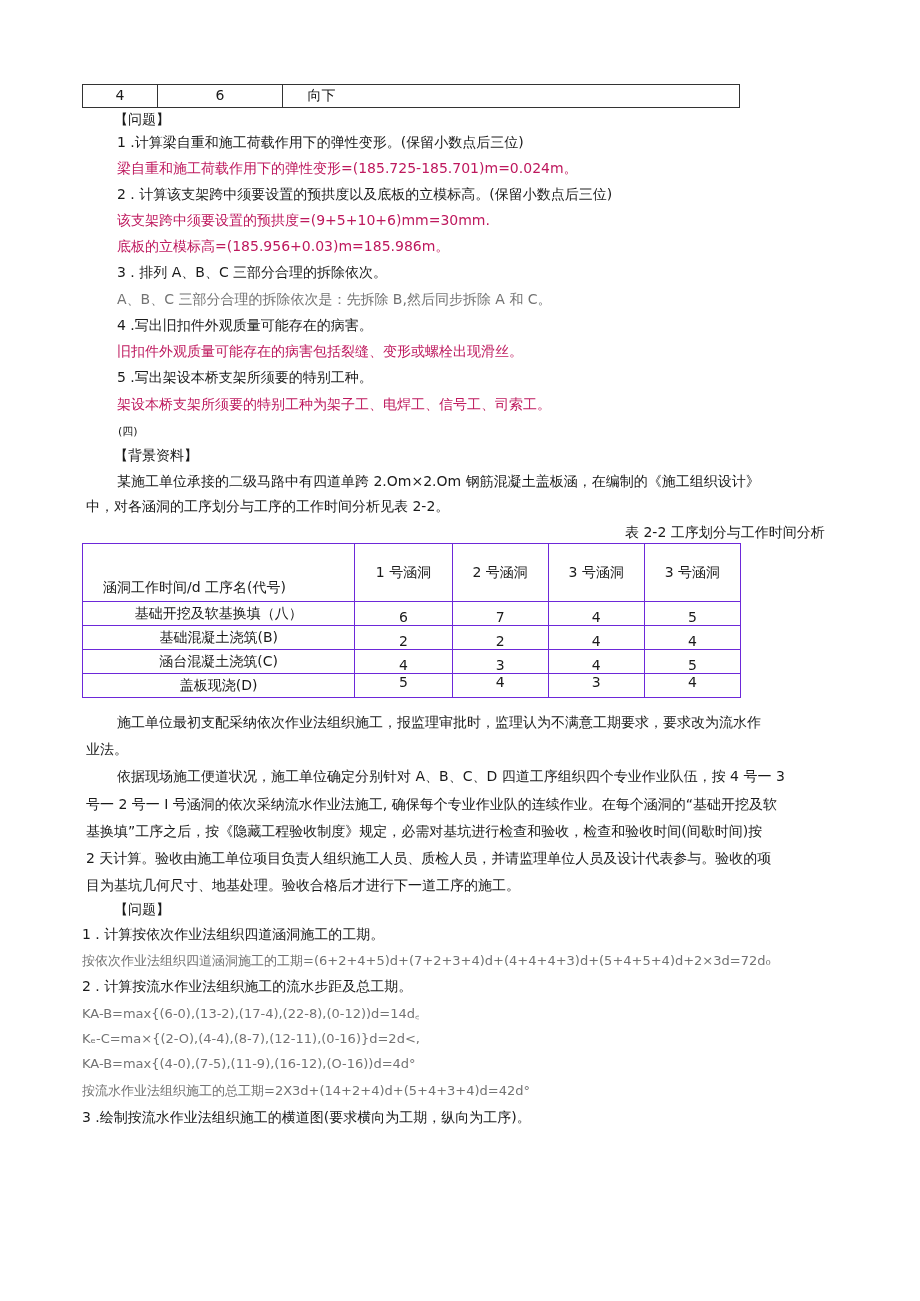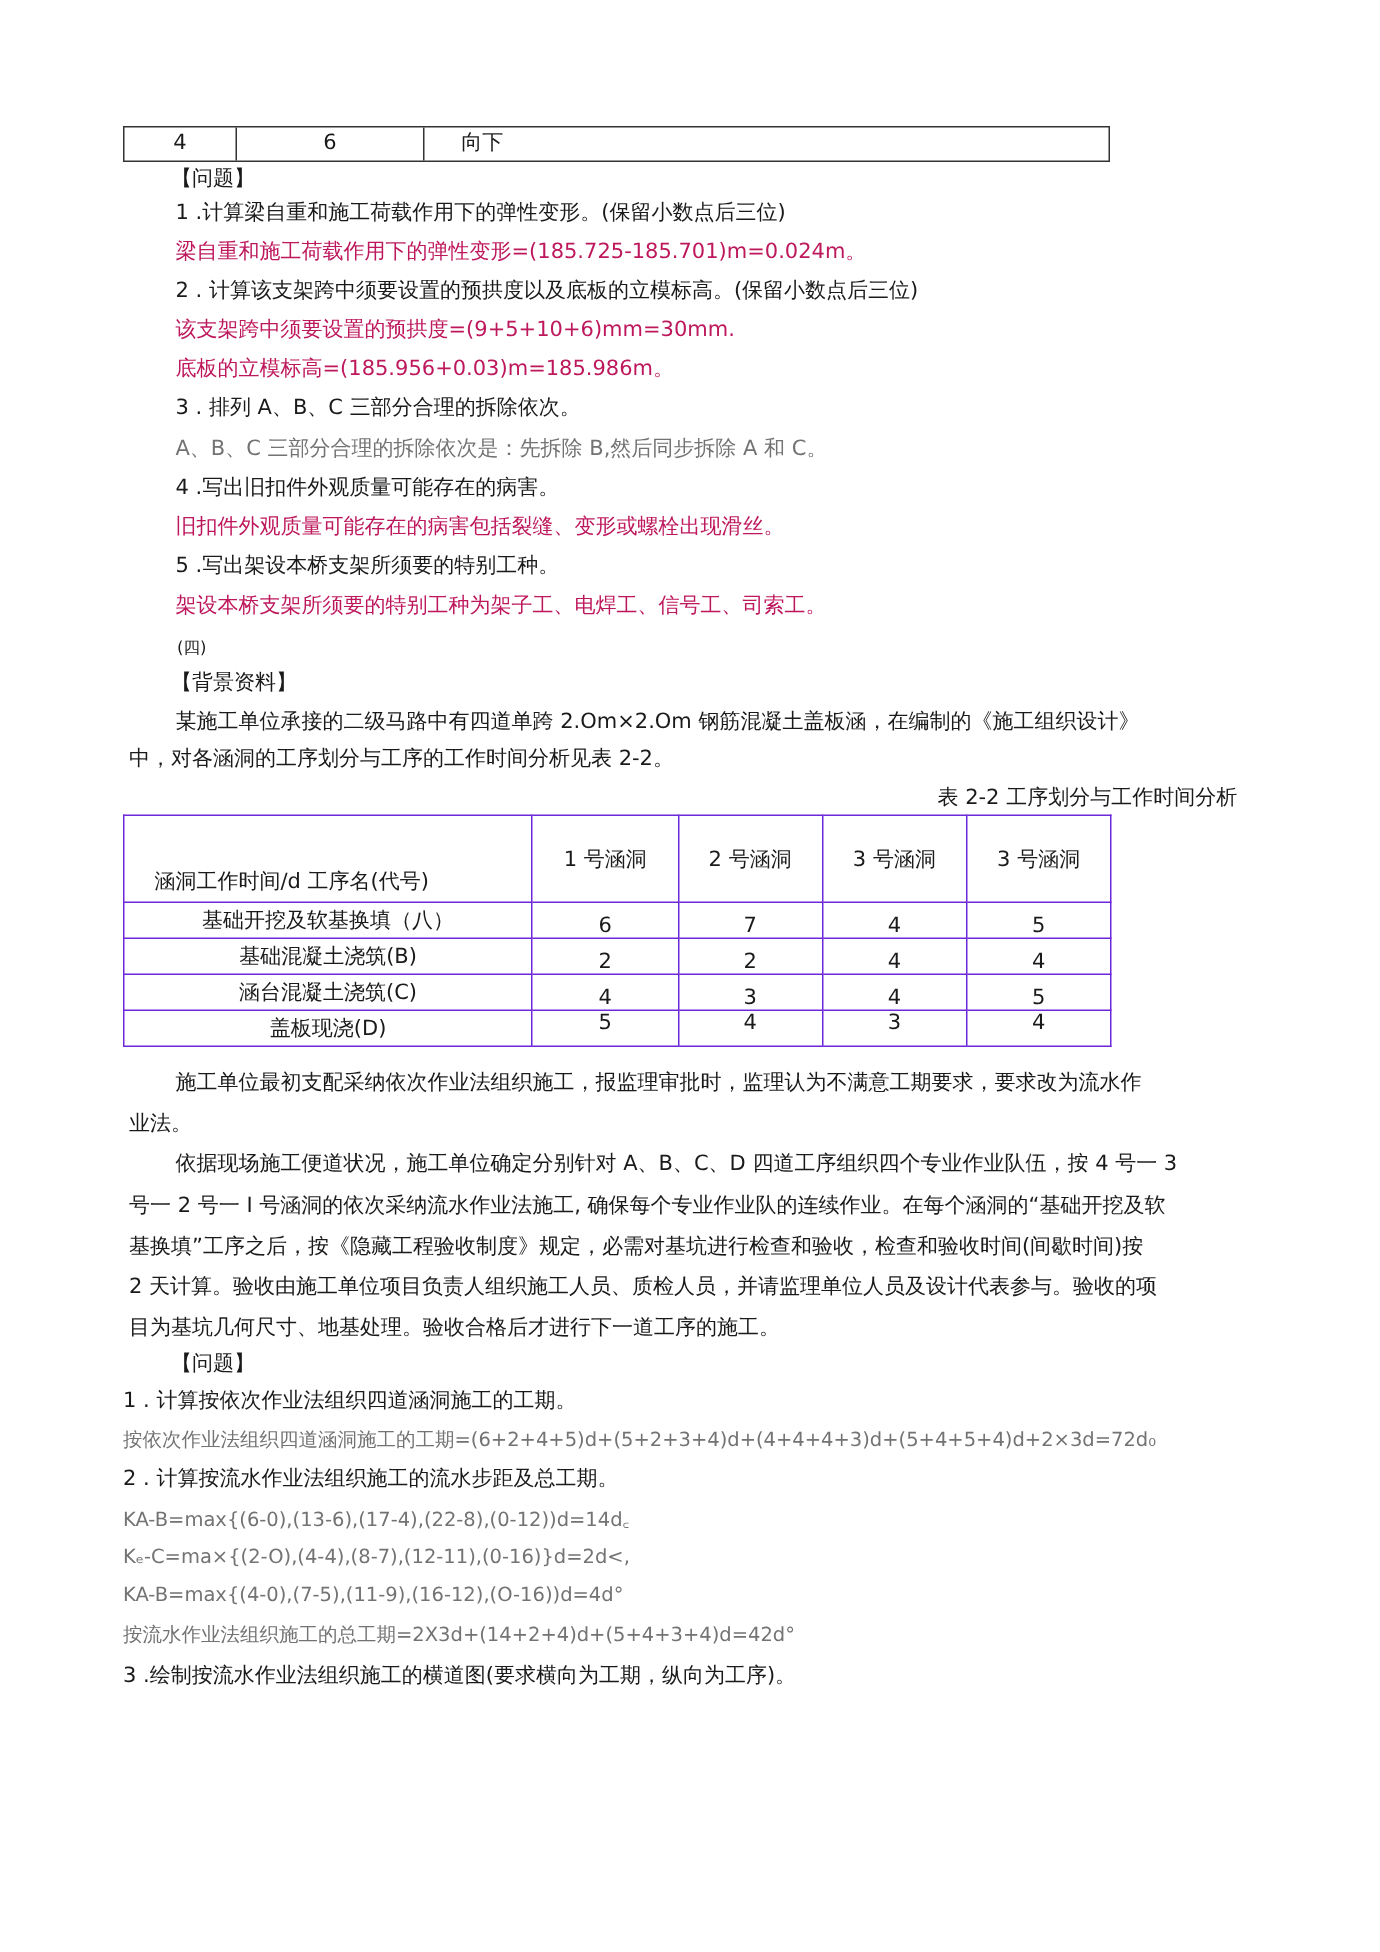--- a/index.html
+++ b/index.html
@@ -99,19 +99,19 @@
 <div class="line" style="left:117px; top:713px;">施工单位最初支配采纳依次作业法组织施工，报监理审批时，监理认为不满意工期要求，要求改为流水作</div>
 <div class="line" style="left:86px; top:740px;">业法。</div>
 <div class="line" style="left:117px; top:767px;">依据现场施工便道状况，施工单位确定分别针对 A、B、C、D 四道工序组织四个专业作业队伍，按 4 号一 3</div>
 <div class="line" style="left:86px; top:795px;">号一 2 号一 I 号涵洞的依次采纳流水作业法施工, 确保每个专业作业队的连续作业。在每个涵洞的“基础开挖及软</div>
 <div class="line" style="left:86px; top:822px;">基换填”工序之后，按《隐藏工程验收制度》规定，必需对基坑进行检查和验收，检查和验收时间(间歇时间)按</div>
 <div class="line" style="left:86px; top:849px;">2 天计算。验收由施工单位项目负责人组织施工人员、质检人员，并请监理单位人员及设计代表参与。验收的项</div>
 <div class="line" style="left:86px; top:876px;">目为基坑几何尺寸、地基处理。验收合格后才进行下一道工序的施工。</div>
 
 <div class="line" style="left:114px; top:900px;">【问题】</div>
 <div class="line" style="left:82px; top:925px;">1  . 计算按依次作业法组织四道涵洞施工的工期。</div>
-<div class="line red" style="left:82px; top:952px; font-size:13px;">按依次作业法组织四道涵洞施工的工期=(6+2+4+5)d+(5+2+3+4)d+(4+4+4+3)d+(5+4+5+4)d+2×3d=72d₀</div>
+<div class="line red" style="left:82px; top:952px; font-size:13px;">按依次作业法组织四道涵洞施工的工期=(6+2+4+5)d+(7+2+3+4)d+(4+4+4+3)d+(5+4+5+4)d+2×3d=72d₀</div>
 <div class="line" style="left:82px; top:977px;">2  . 计算按流水作业法组织施工的流水步距及总工期。</div>
-<div class="line red" style="left:82px; top:1005px; font-size:13px;">KA-B=max{(6-0),(13-6),(17-4),(22-8),(0-12))d=14d꜀</div>
+<div class="line red" style="left:82px; top:1005px; font-size:13px;">KA-B=max{(6-0),(13-2),(17-4),(22-8),(0-12))d=14d꜀</div>
 <div class="line red" style="left:82px; top:1030px; font-size:13px;">Kₑ-C=ma×{(2-O),(4-4),(8-7),(12-11),(0-16)}d=2d&lt;,</div>
 <div class="line red" style="left:82px; top:1055px; font-size:13px;">KA-B=max{(4-0),(7-5),(11-9),(16-12),(O-16))d=4d°</div>
 <div class="line red" style="left:82px; top:1082px; font-size:13px;">按流水作业法组织施工的总工期=2X3d+(14+2+4)d+(5+4+3+4)d=42d°</div>
 <div class="line" style="left:82px; top:1108px;">3  .绘制按流水作业法组织施工的横道图(要求横向为工期，纵向为工序)。</div>
 
 </body></html>

